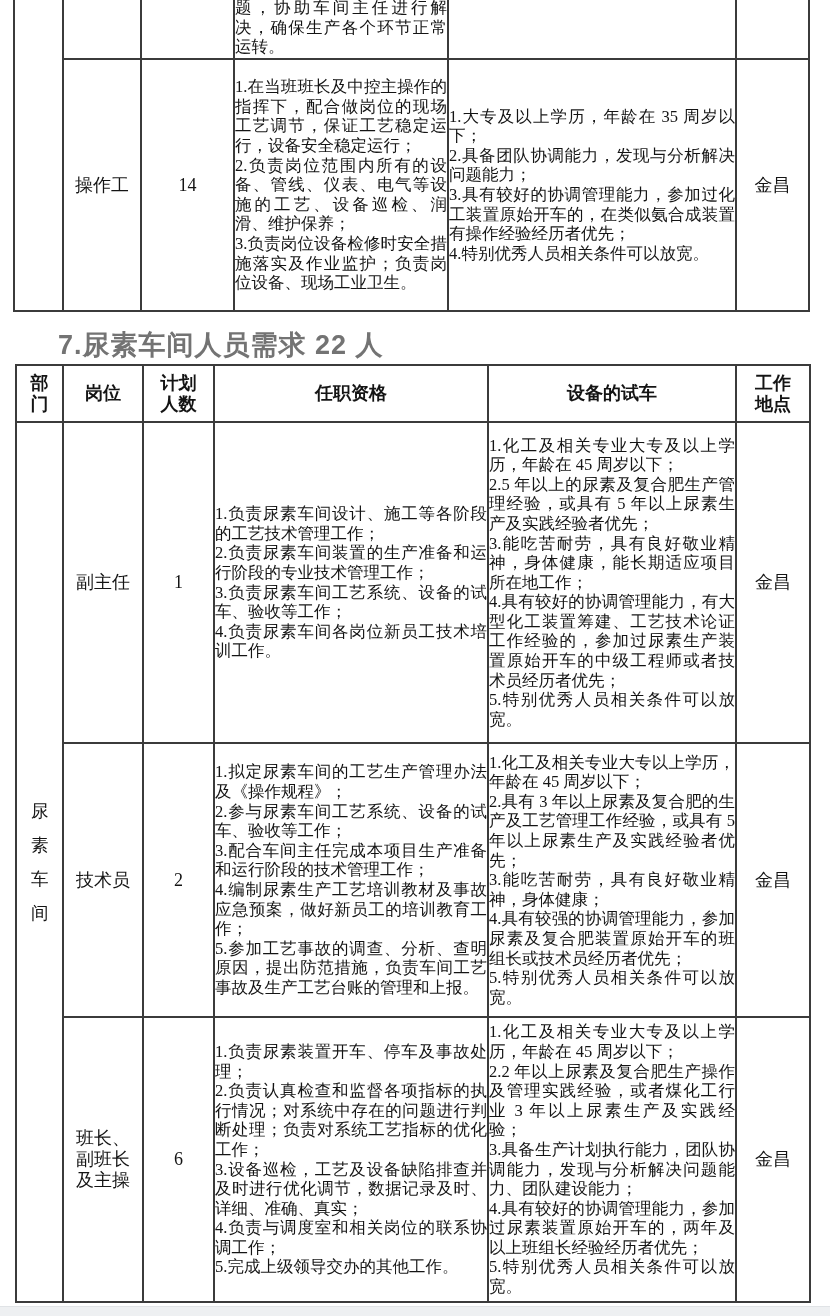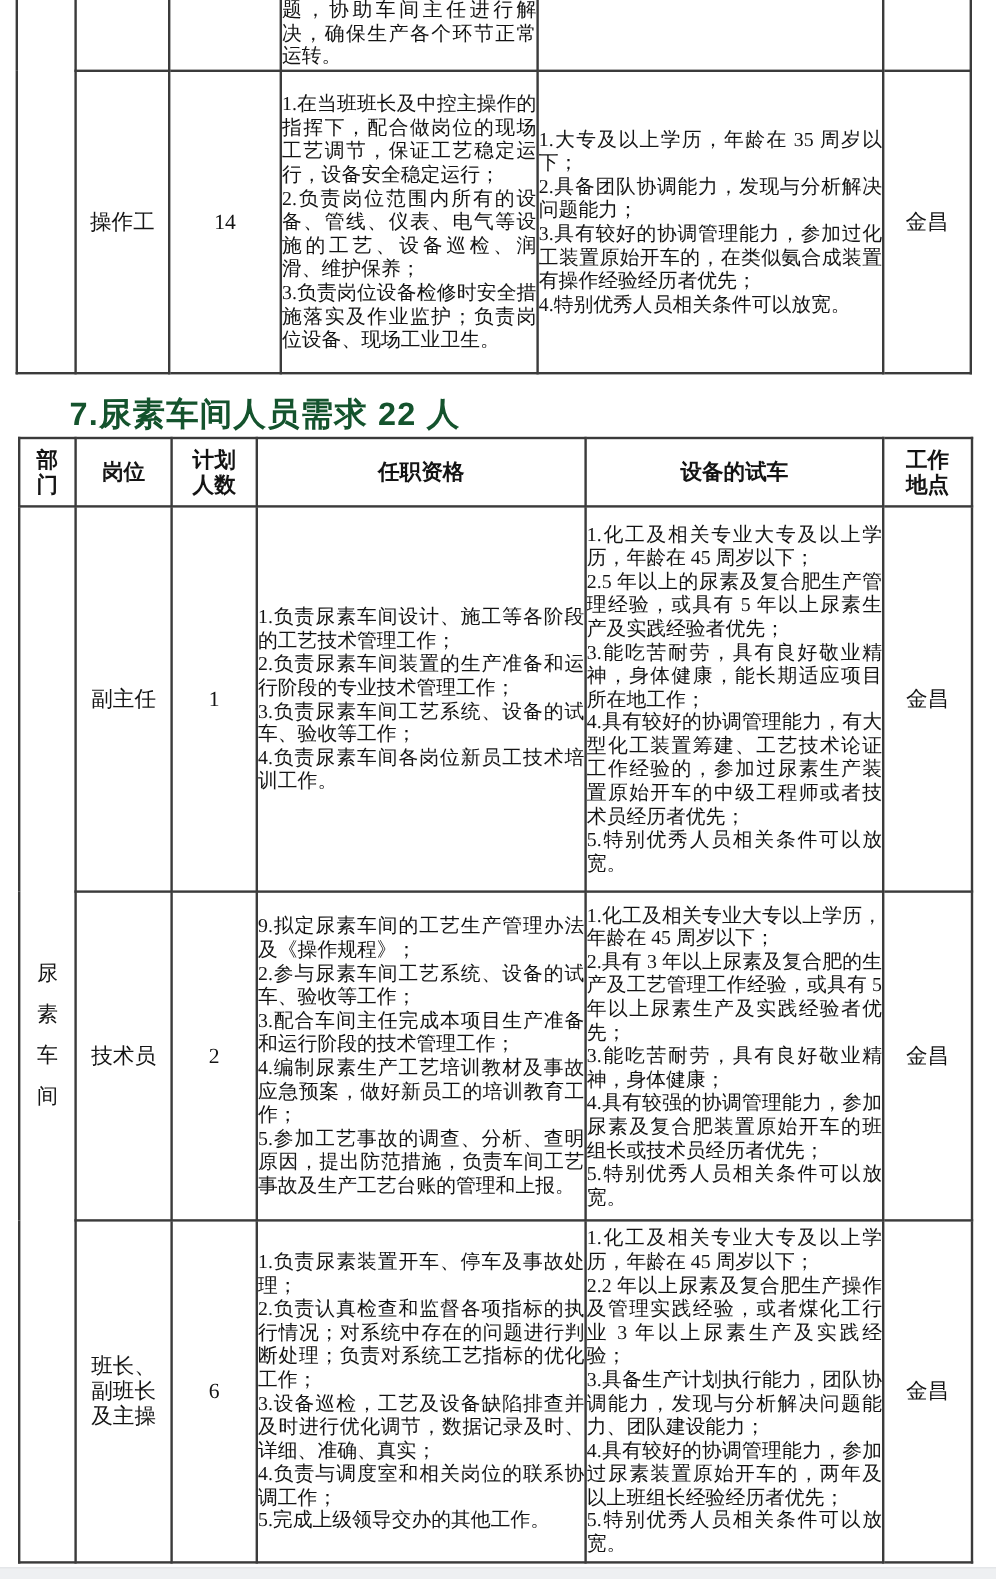--- a/index.html
+++ b/index.html
@@ -42,38 +42,38 @@
   .ctr{
     font-size:18px;
     line-height:21px;
     text-align:center;
     white-space:pre-line;
   }
   td.v-top{vertical-align:top;}
   .dept-cell{
     font-size:17.5px;
     line-height:34px;
-    text-align:center;
+    text-align:right;
     letter-spacing:0;
     margin-top:19px;
   }
   .dept-inner{
     width:18px;
     margin:0 auto;
     word-break:break-all;
   }
   #section-heading{
     position:absolute;
     left:58px;
     top:328px;
     font-size:27px;
     line-height:34px;
     font-weight:bold;
     font-family:"Liberation Sans","DejaVu Sans",sans-serif;
-    color:#14532d;
+    color:#737373;
     letter-spacing:1px;
     white-space:nowrap;
   }
   #bottom-edge{
     position:absolute;
     left:0;right:0;bottom:0;
     height:9px;
     background:#eef0f2;
     border-top:1px solid #e0e3e6;
   }
@@ -150,21 +150,21 @@
     <td class="txt">1.化工及相关专业大专及以上学历，年龄在 45 周岁以下；
 2.5 年以上的尿素及复合肥生产管理经验，或具有 5 年以上尿素生产及实践经验者优先；
 3.能吃苦耐劳，具有良好敬业精神，身体健康，能长期适应项目所在地工作；
 4.具有较好的协调管理能力，有大型化工装置筹建、工艺技术论证工作经验的，参加过尿素生产装置原始开车的中级工程师或者技术员经历者优先；
 5.特别优秀人员相关条件可以放宽。</td>
     <td class="ctr">金昌</td>
   </tr>
   <tr style="height:274px;">
     <td class="ctr">技术员</td>
     <td class="ctr">2</td>
-    <td class="txt">9.拟定尿素车间的工艺生产管理办法及《操作规程》；
+    <td class="txt">1.拟定尿素车间的工艺生产管理办法及《操作规程》；
 2.参与尿素车间工艺系统、设备的试车、验收等工作；
 3.配合车间主任完成本项目生产准备和运行阶段的技术管理工作；
 4.编制尿素生产工艺培训教材及事故应急预案，做好新员工的培训教育工作；
 5.参加工艺事故的调查、分析、查明原因，提出防范措施，负责车间工艺事故及生产工艺台账的管理和上报。</td>
     <td class="txt">1.化工及相关专业大专以上学历，年龄在 45 周岁以下；
 2.具有 3 年以上尿素及复合肥的生产及工艺管理工作经验，或具有 5 年以上尿素生产及实践经验者优先；
 3.能吃苦耐劳，具有良好敬业精神，身体健康；
 4.具有较强的协调管理能力，参加尿素及复合肥装置原始开车的班组长或技术员经历者优先；
 5.特别优秀人员相关条件可以放宽。</td>
     <td class="ctr">金昌</td>

